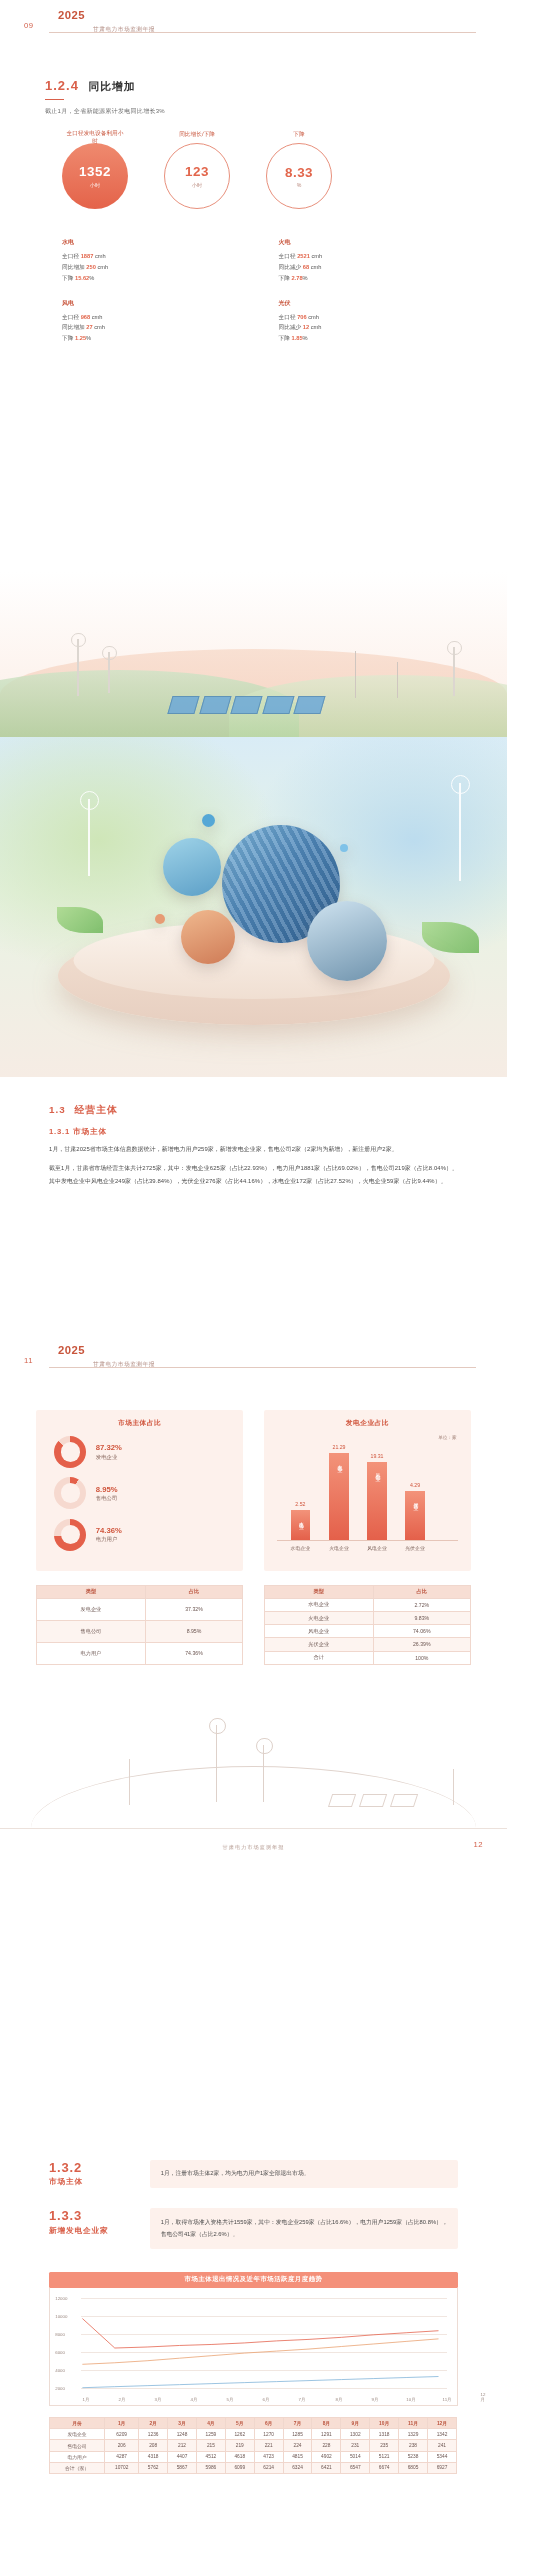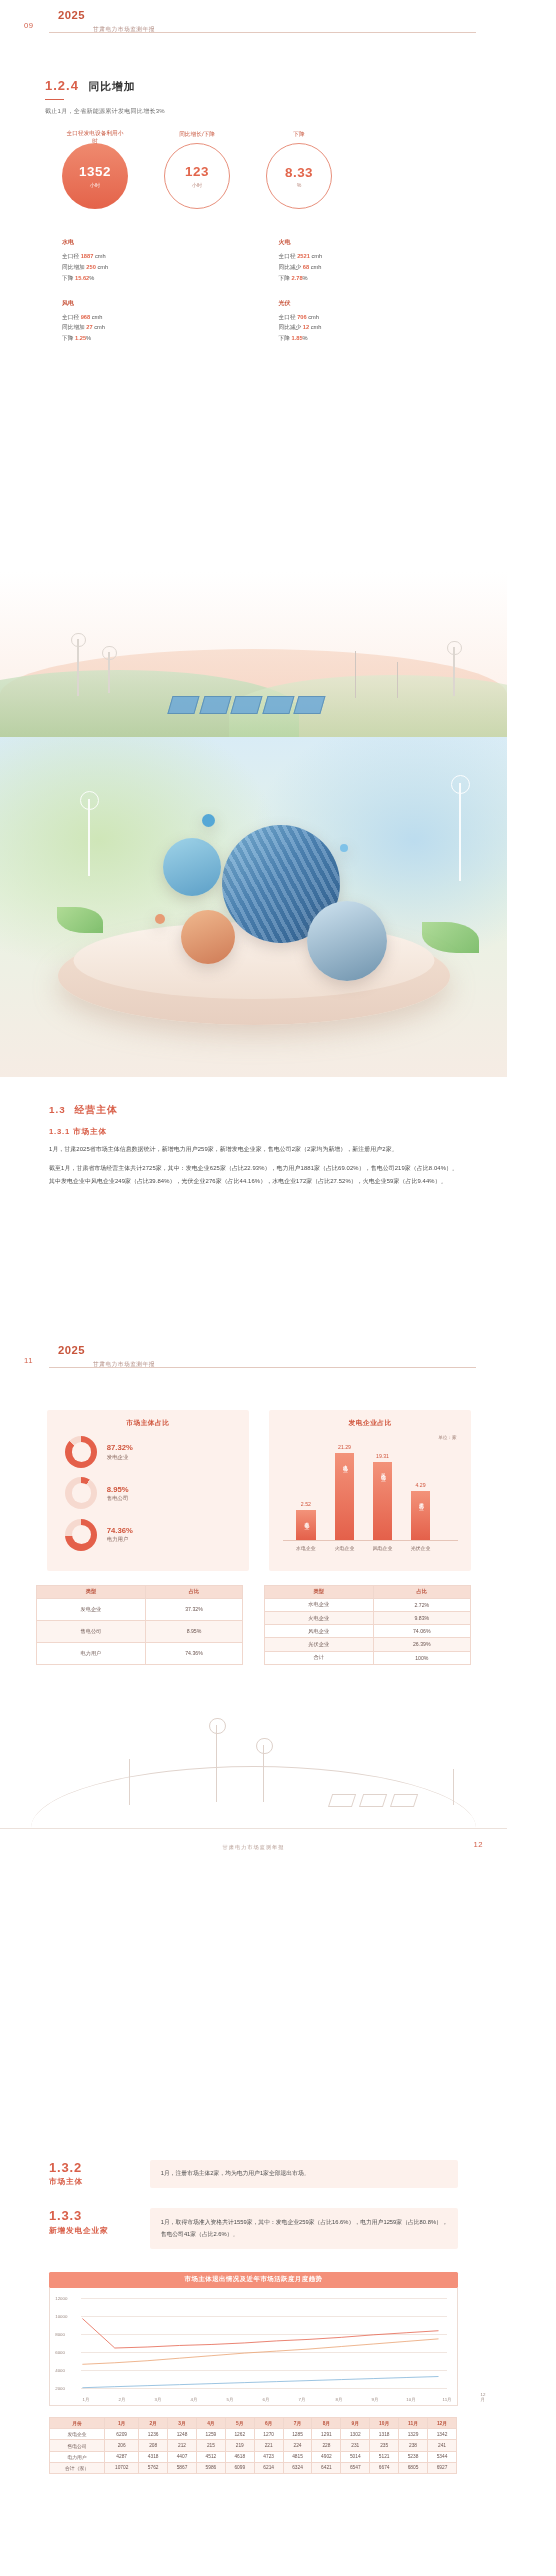--- a/index.html
+++ b/index.html
@@ -177,21 +177,21 @@
   .h2 .idx { margin-right:5.2px; }
   .h3 {
     font-size:7.7px; color:#d9604a; font-weight:bold; letter-spacing:0.8px; margin:10.3px 0 6.2px 0;
   }
   .para {
     font-size:5.9px; line-height:2.15; color:#4a4a4a; text-align:justify; letter-spacing:0.1px;
   }
 
   
   .p3 { height:804px; background:#ffffff; }
-  .two-col { display:flex; gap:20.6px; padding:0 36px; margin-top:17.5px;margin-left:11px; }
+  .two-col { display:flex; gap:20.6px; padding:0 36px; margin-top:17.5px; }
   .card {
     flex:1; background:#fdf1ec; border-radius:2.1px; padding:9.3px 10.3px 11.3px;
   }
   .card-title {
     text-align:center; font-size:6.7px; color:#d0553c; font-weight:bold;
     letter-spacing:0.5px; margin-bottom:8.2px;
   }
   .donut-row { display:flex; align-items:center; gap:9.3px; margin:7.2px 0 9.3px 8.2px;}
   .donut {
     width:32px; height:32px; border-radius:50%;

